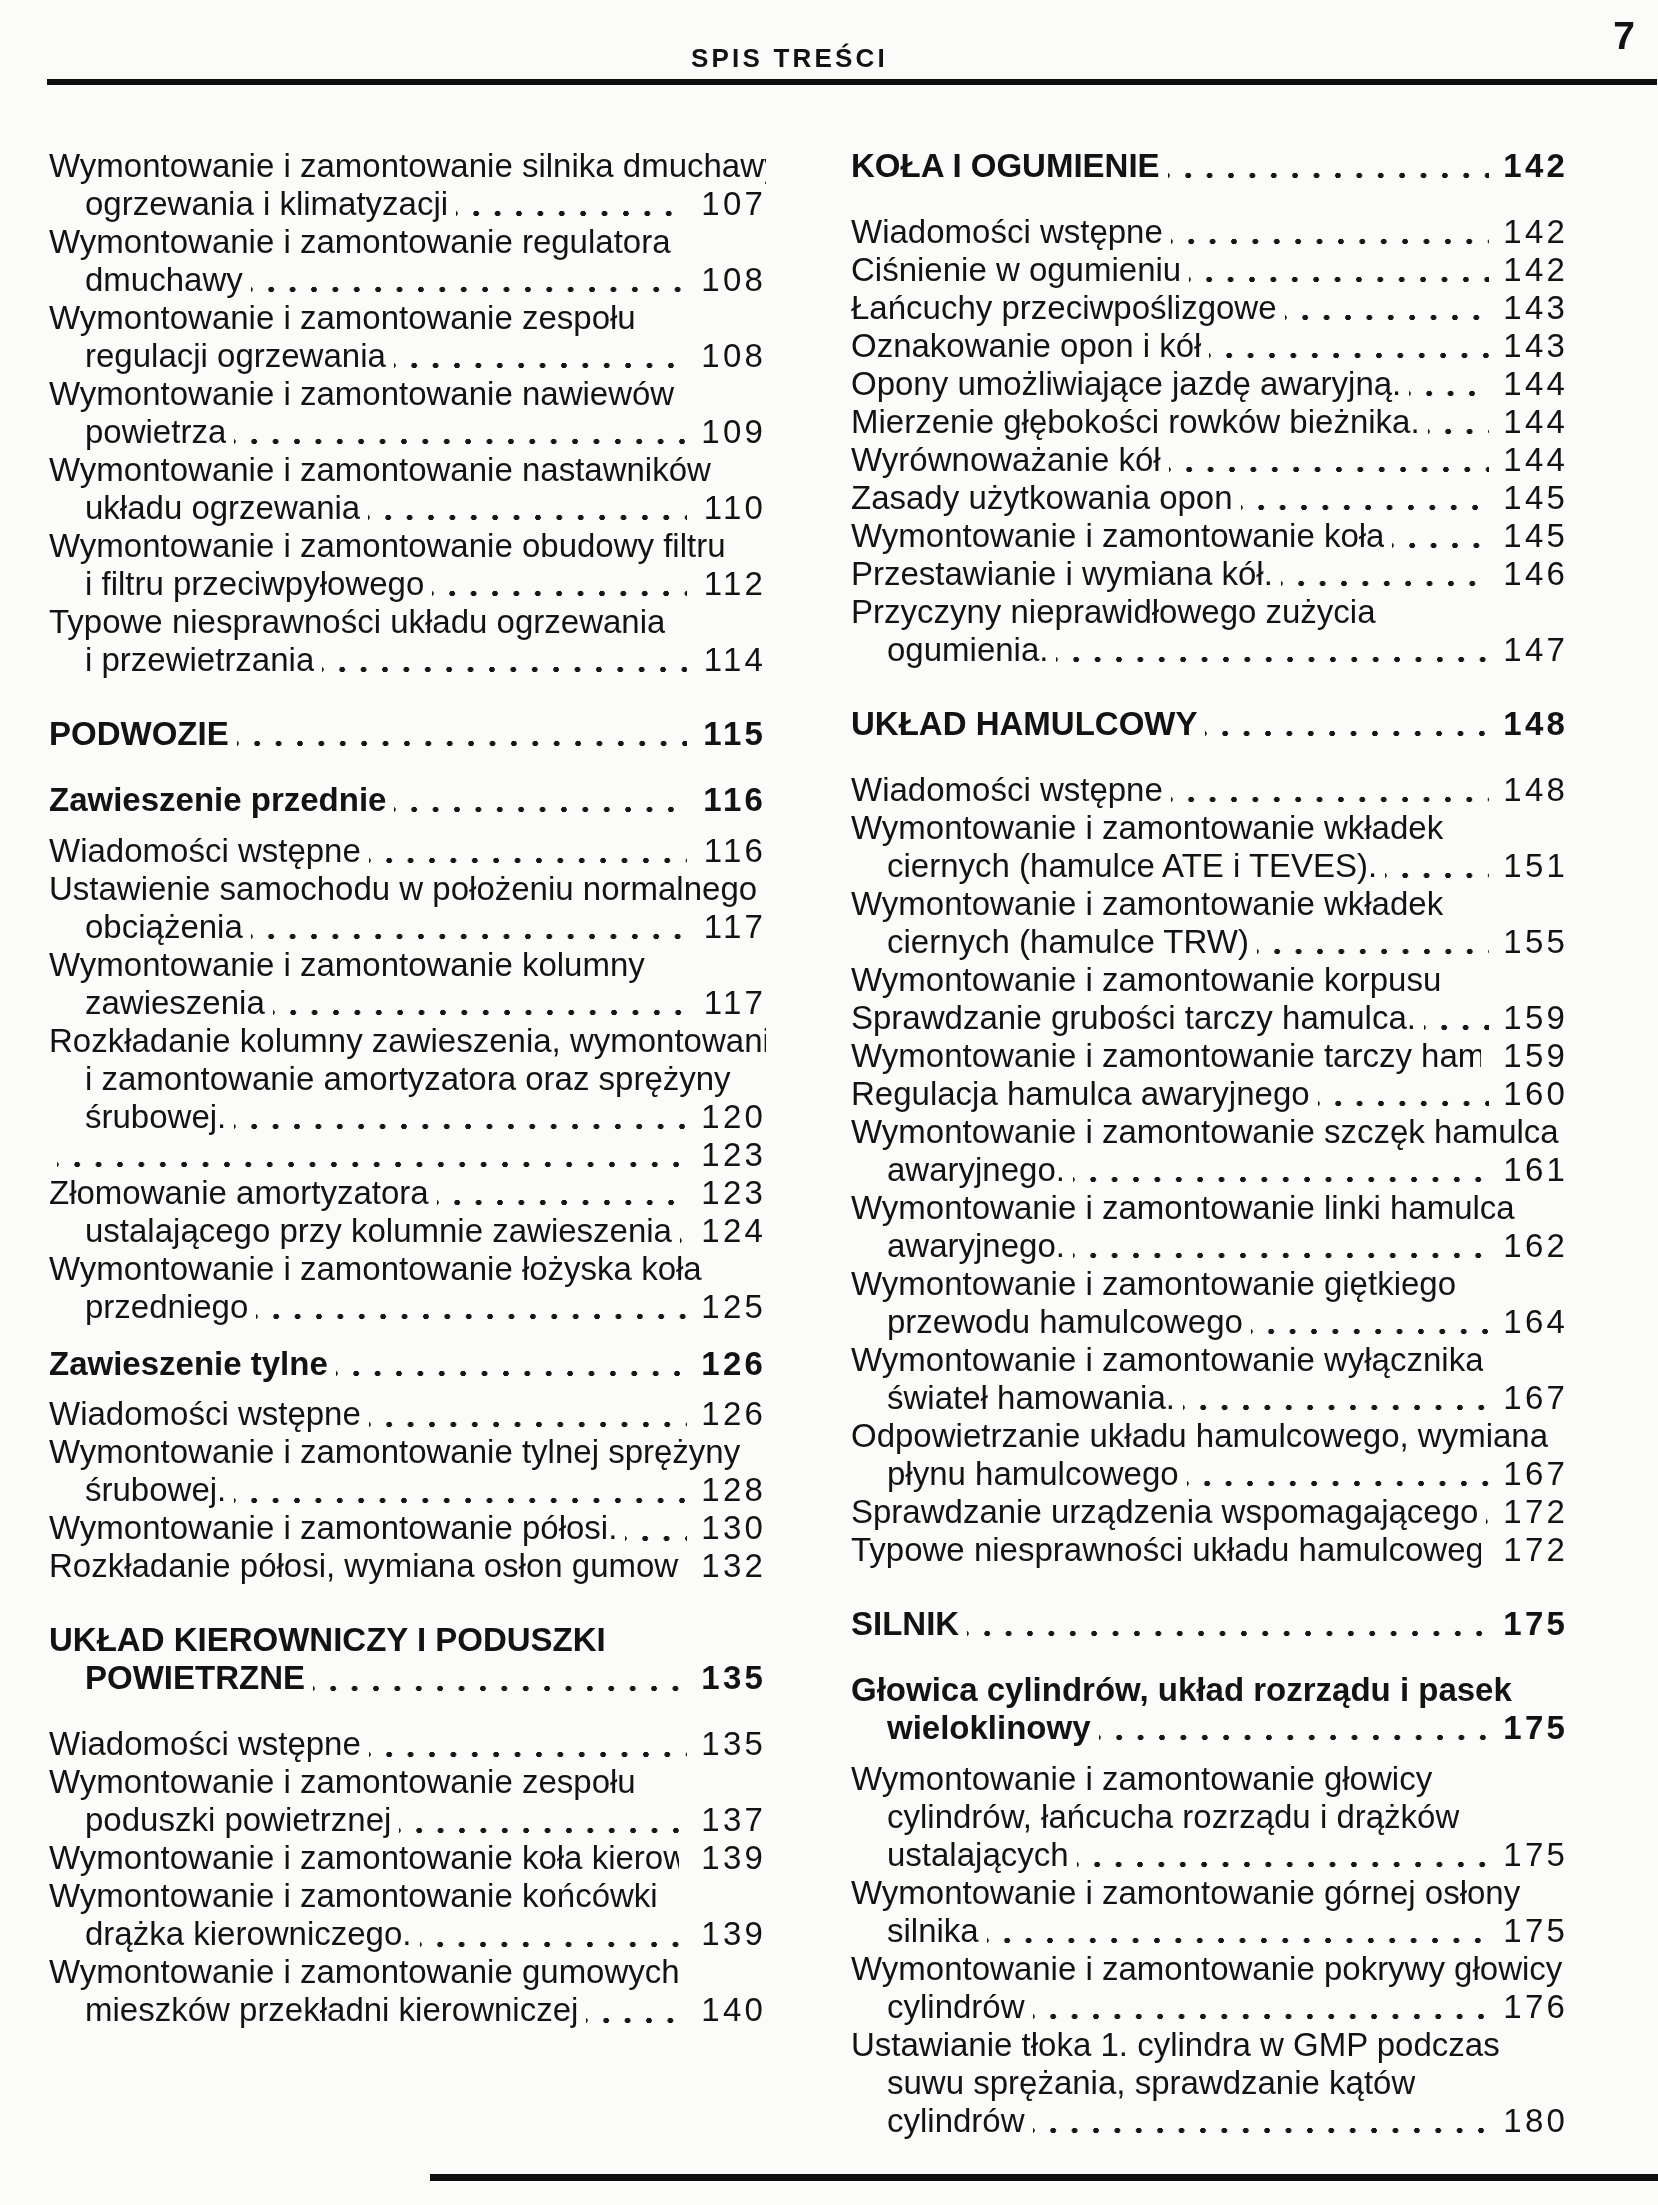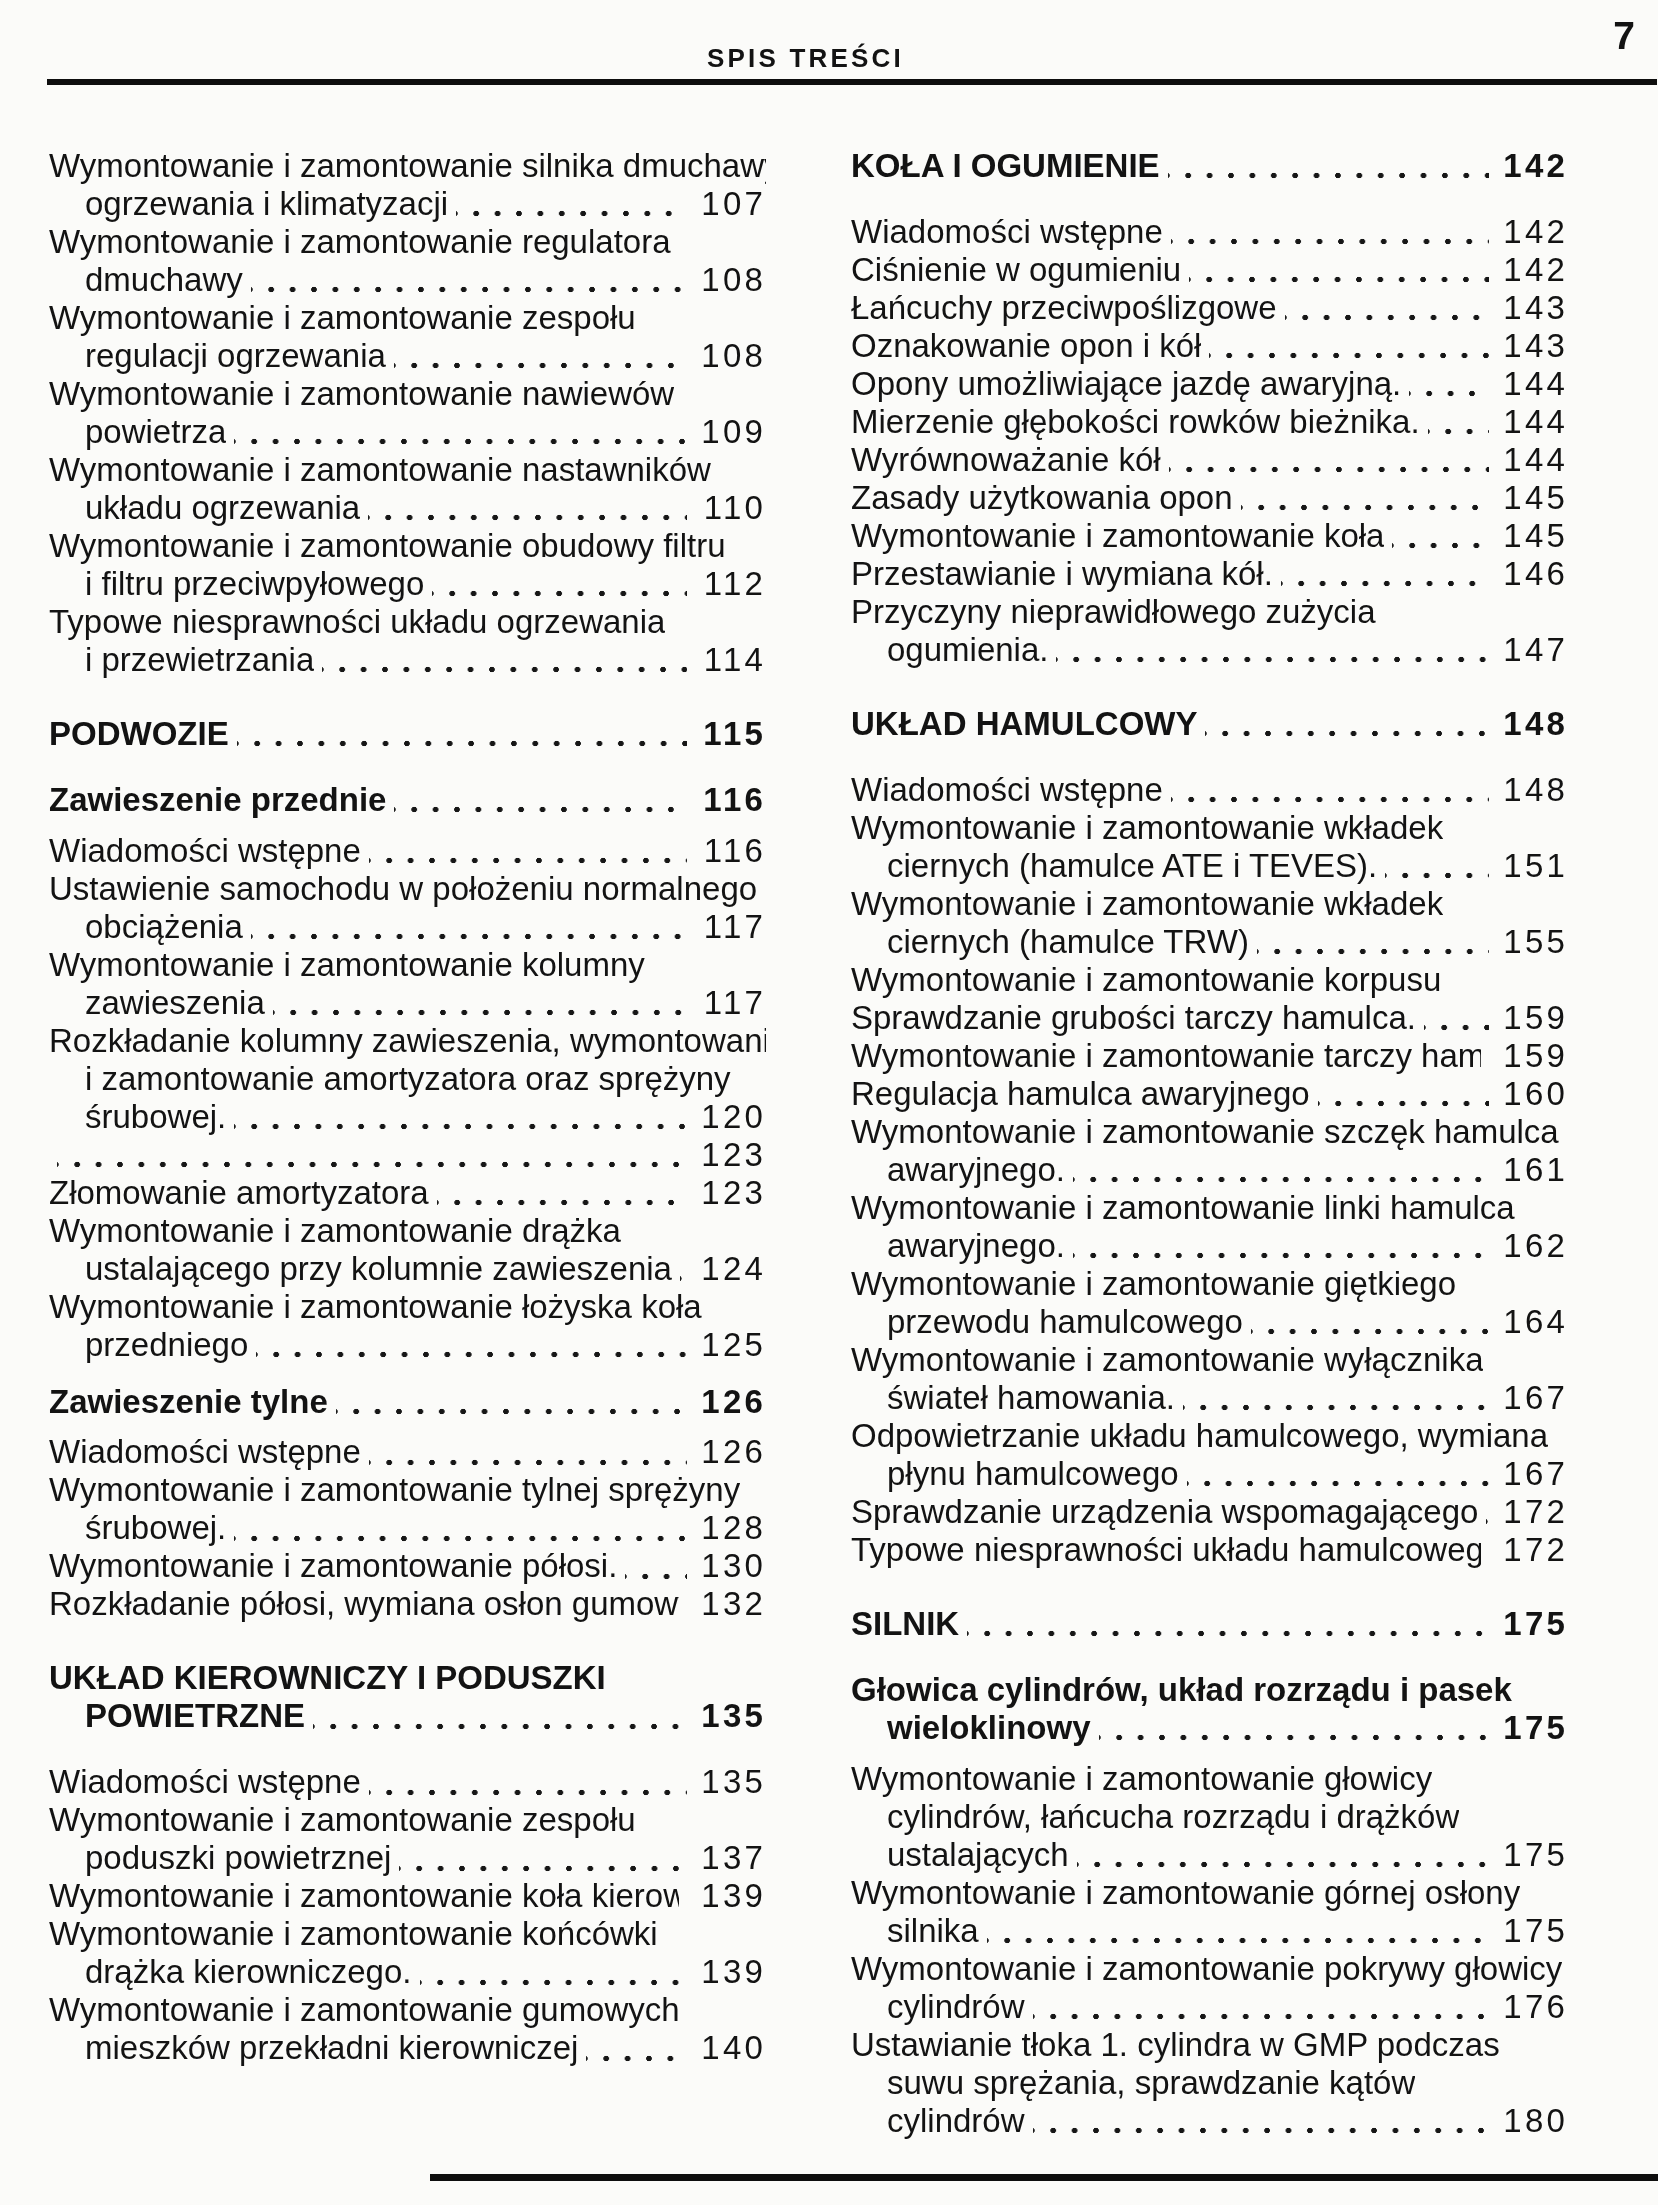--- a/index.html
+++ b/index.html
@@ -3,21 +3,21 @@
 <meta charset="utf-8">
 <style>
   html,body{margin:0;padding:0;}
   body{
     width:1659px;height:2205px;position:relative;overflow:hidden;
     background:#fbfbf9;color:#131313;
     font-family:"Liberation Sans",sans-serif;
   }
   .page{position:absolute;inset:0;}
   .header-title{
-    position:absolute;top:43px;left:16px;width:1579px;text-align:center;
+    position:absolute;top:43px;left:0;width:1579px;text-align:center;
     font-size:26px;font-weight:700;letter-spacing:3.2px;
   }
   .header-pagenum{
     position:absolute;top:14.2px;right:24px;
     font-size:39px;font-weight:700;
   }
   .rule{background:#0e0e0e;}
   .rule-top{position:absolute;top:79px;left:47px;right:1.6px;height:6.3px;}
   .rule-bottom{position:absolute;top:2174px;left:430px;right:0;height:7.1px;}
   .columns{position:absolute;top:147px;left:49px;display:flex;}
@@ -178,23 +178,20 @@
           </div>
         </div>
         <div class="entry item">
           <div class="line">
             <span class="txt">Złomowanie amortyzatora</span>
             <span class="leader"></span>
             <span class="pg">123</span>
           </div>
         </div>
         <div class="entry item">
-          <div class="line">
-            <span class="txt">Wymontowanie i zamontowanie drążka</span>
-          </div>
           <div class="line cont">
             <span class="txt">ustalającego przy kolumnie zawieszenia</span>
             <span class="leader"></span>
             <span class="pg">124</span>
           </div>
         </div>
         <div class="entry item">
           <div class="line">
             <span class="txt">Wymontowanie i zamontowanie łożyska koła</span>
           </div>

